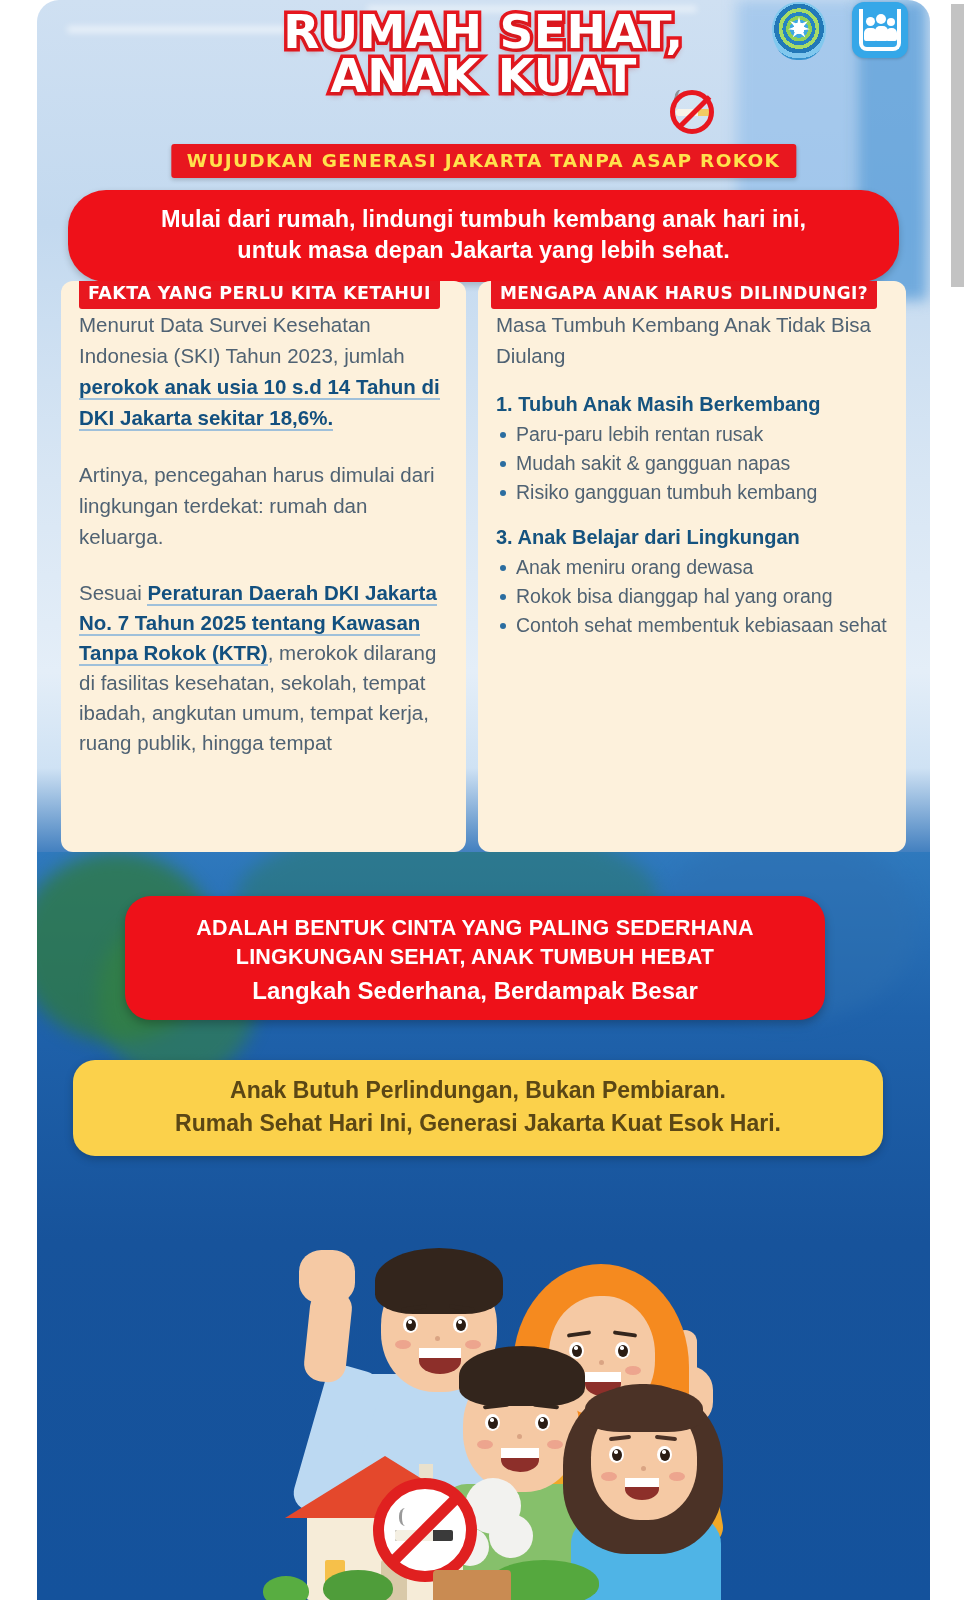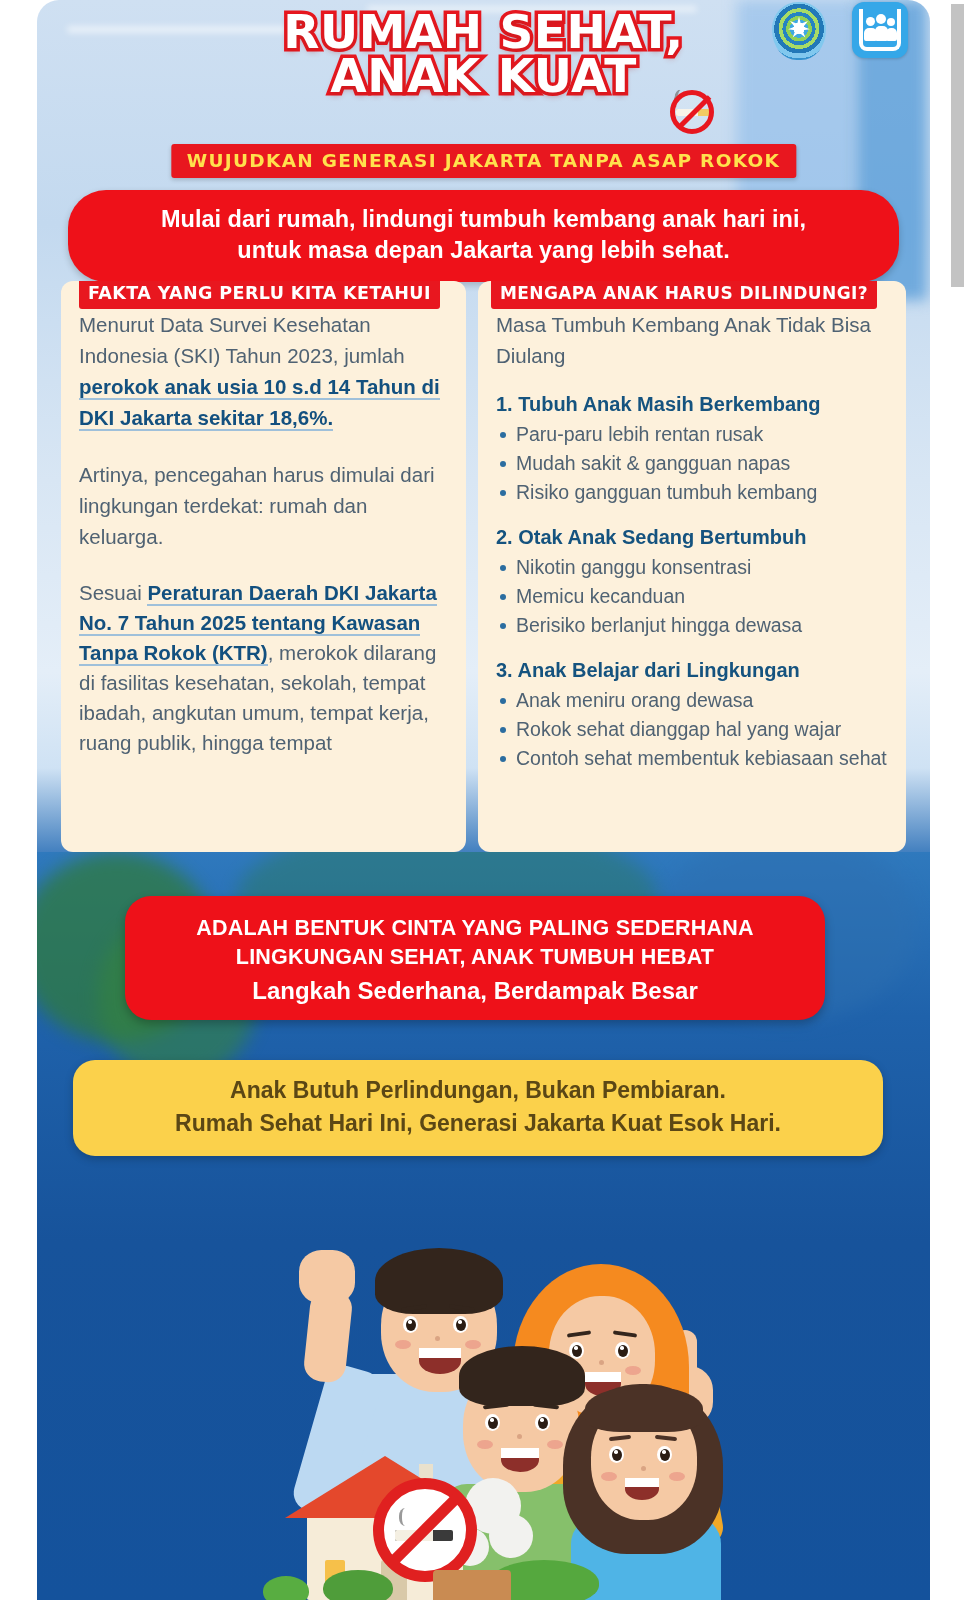--- a/index.html
+++ b/index.html
@@ -275,34 +275,26 @@
 
         <div class="blk">
           <div class="sub-head">1. Tubuh Anak Masih Berkembang</div>
           <ul class="bullets">
             <li>Paru-paru lebih rentan rusak</li>
             <li>Mudah sakit &amp; gangguan napas</li>
             <li>Risiko gangguan tumbuh kembang</li>
           </ul>
         </div>
 
-        <div class="blk">
-          <div class="sub-head">2. Otak Anak Sedang Bertumbuh</div>
-          <ul class="bullets">
-            <li>Nikotin ganggu konsentrasi</li>
-            <li>Memicu kecanduan</li>
-            <li>Berisiko berlanjut hingga dewasa</li>
-          </ul>
-        </div>
 
         <div class="blk">
           <div class="sub-head">3. Anak Belajar dari Lingkungan</div>
           <ul class="bullets">
             <li>Anak meniru orang dewasa</li>
-            <li>Rokok sehat dianggap hal yang wajar</li>
+            <li>Rokok bisa dianggap hal yang orang</li>
             <li>Contoh sehat membentuk kebiasaan sehat</li>
           </ul>
         </div>
       </div>
     </div>
 
     <div class="illus">
 
       <div class="foliage" style="left:-20px;top:0px;width:200px;height:190px;background:#2f7a3e;opacity:.75;"></div>
       <div class="foliage" style="left:60px;top:60px;width:160px;height:170px;background:#35833f;opacity:.6;"></div>

